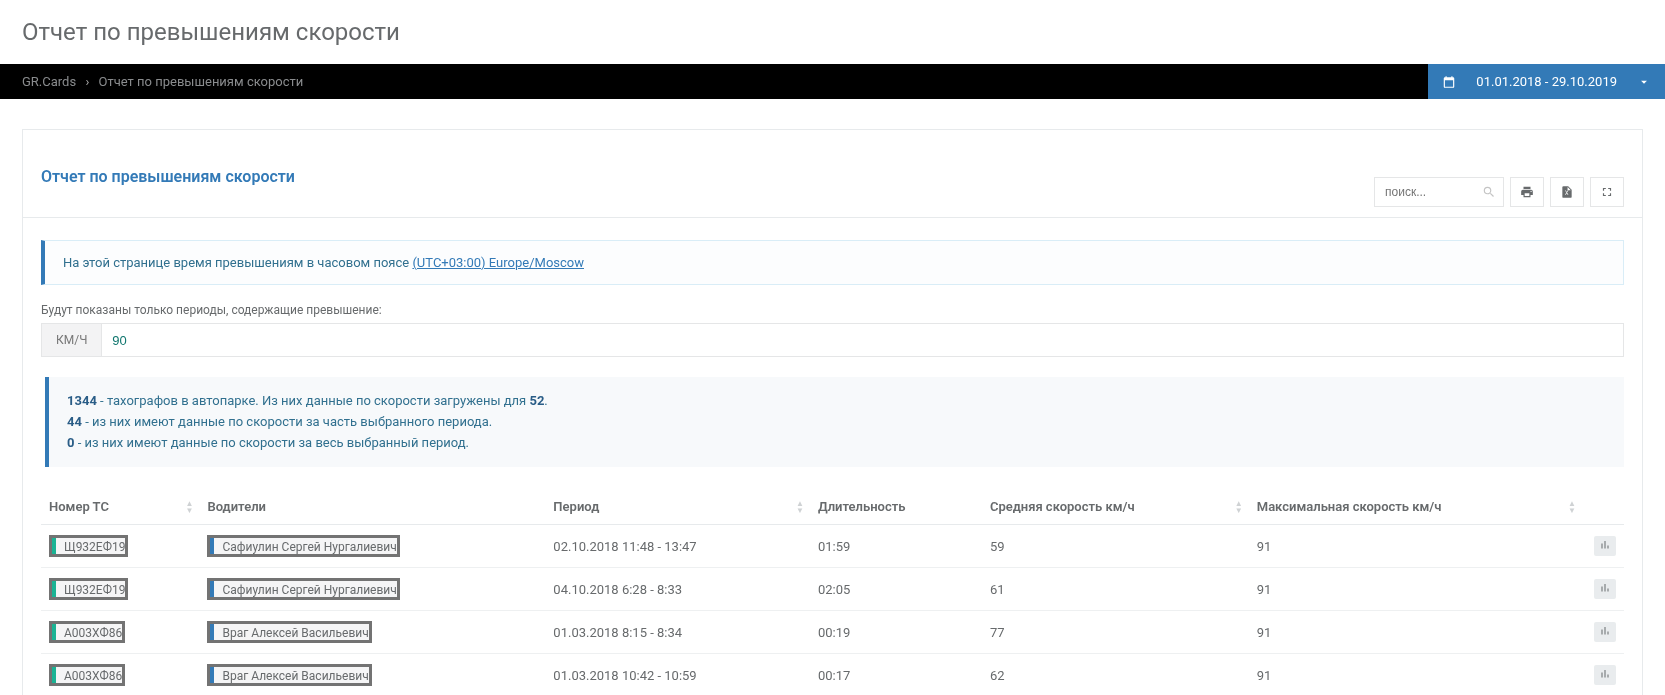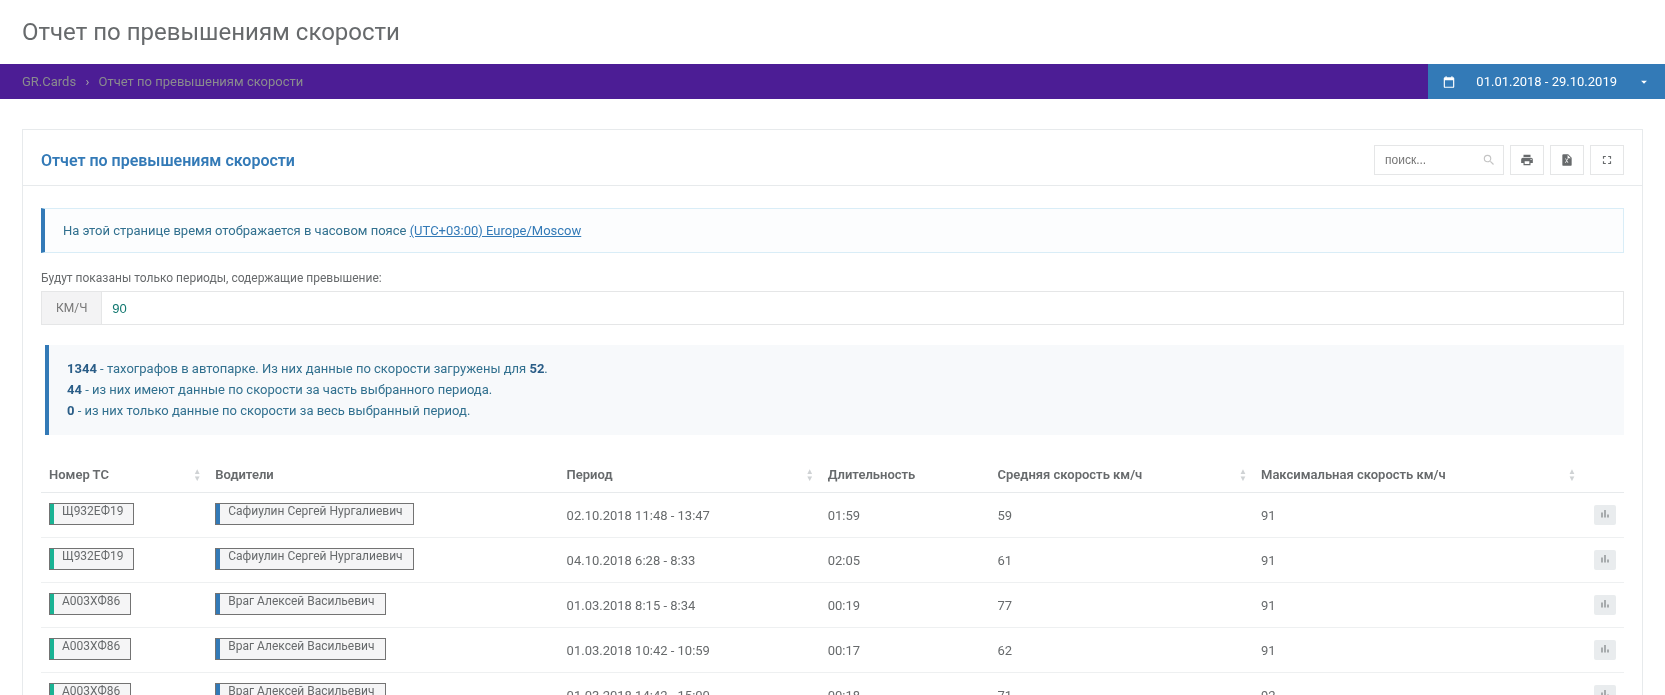--- a/index.html
+++ b/index.html
@@ -13,21 +13,21 @@
   h2.page-title {
     font-size: 24px;
     font-weight: 400;
     color: #676a6c;
     margin-bottom: 18px;
   }
   .breadcrumb-bar {
     display: flex;
     justify-content: space-between;
     align-items: stretch;
-    background: #4c1d95;
+    background: #000000;
     margin: 0 -22px 0 -22px;
   }
   .breadcrumb {
     padding: 10px 22px;
     color: #8a8c8e;
     font-size: 13px;
   }
   .breadcrumb a { color: #8a8c8e; text-decoration: none; }
   .breadcrumb .sep { margin: 0 6px; color: #aaa; }
   .date-range {
@@ -56,20 +56,21 @@
   }
   .panel-title {
     font-size: 16px;
     font-weight: 600;
     color: #337ab7;
   }
   .panel-tools {
     display: flex;
     gap: 6px;
     align-items: center;
+    margin-top: 32px;
   }
   .search-wrap {
     display: flex;
     align-items: center;
     border: 1px solid #e5e6e7;
     height: 30px;
     background: #fff;
   }
   .search-wrap input {
     border: none;
@@ -172,27 +173,26 @@
     line-height: 7px;
   }
   table.data td {
     padding: 10px 8px;
     border-bottom: 1px solid #eef0f1;
     color: #676a6c;
     vertical-align: middle;
   }
   .tag {
     display: inline-flex;
-    align-items: flex-start;
-    border: 1px solid #737373;
+    align-items: flex-end;
+    border: 3px solid #737373;
     background: #f5f5f6;
     font-size: 12px;
     color: #676a6c;
     height: 22px;
-    padding-right: 10px;
   }
   .tag .bar {
     width: 4px; height: 100%;
     margin-right: 8px;
   }
   .bar.green { background: #1ab394; }
   .bar.blue  { background: #337ab7; }
 
   .chart-btn {
     width: 22px; height: 20px;
@@ -253,38 +253,38 @@
         </div>
         <div class="tool-btn">
           <svg viewBox="0 0 24 24">
               <path d="M7 14H5v5h5v-2H7v-3zm-2-4h2V7h3V5H5v5zm12 7h-3v2h5v-5h-2v3zM14 5v2h3v3h2V5h-5z"></path>
             </svg>
         </div>
       </div>
     </div>
 
     <div class="note-blue">
-      <span>На этой странице время отображается в часовом поясе </span><a href="#">(UTC+03:00) Europe/Moscow</a>
+      <span>На этой странице время превышениям в часовом поясе </span><a href="#">(UTC+03:00) Europe/Moscow</a>
     </div>
 
     <div class="threshold-label">Будут показаны только периоды, содержащие превышение:</div>
     <div class="input-row">
       <div class="igroup-addon">КМ/Ч</div>
       <input class="igroup-input" type="text" value="90" style="">
     </div>
 
     <div class="stats-note">
       <div>
         <b>1344</b><span> - тахографов в автопарке. Из них данные по скорости загружены для </span><b>52</b><span>.</span>
       </div>
       <div>
         <b>44</b><span> - из них имеют данные по скорости за часть выбранного периода.</span>
       </div>
       <div>
-        <b>0</b><span> - из них только данные по скорости за весь выбранный период.</span>
+        <b>0</b><span> - из них имеют данные по скорости за весь выбранный период.</span>
       </div>
     </div>
 
     <table class="data">
       <thead>
         <tr>
           <th><span>Номер ТС</span><span class="sort-icons">▲<br>▼</span></th>
           <th><span>Водители</span></th>
           <th><span>Период</span><span class="sort-icons">▲<br>▼</span></th>
           <th><span>Длительность</span></th>

